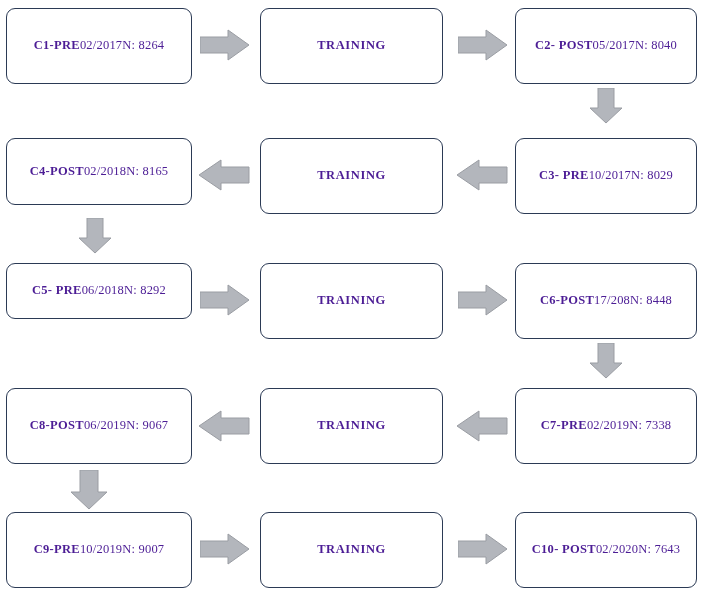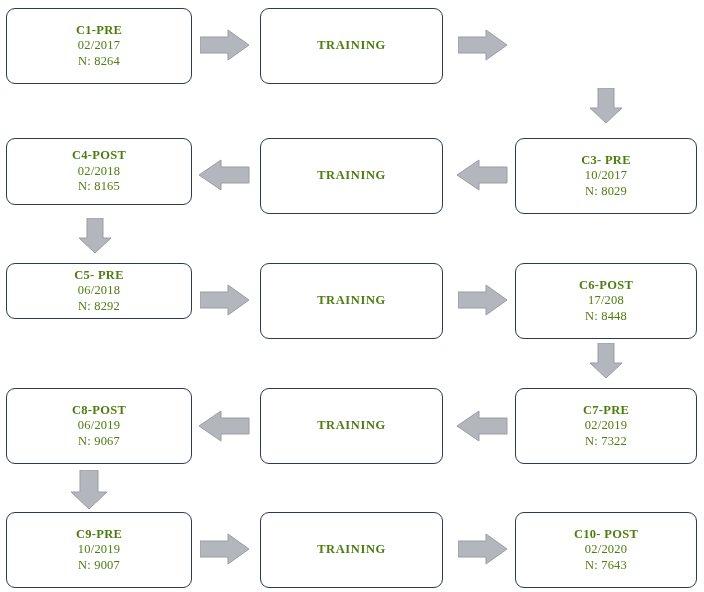--- a/index.html
+++ b/index.html
@@ -17,25 +17,25 @@
   }
 
   
   .node {
     position: absolute;
     box-sizing: border-box;
     border: 1.5px solid #2b3a55;
     border-radius: 9px;
     background: #ffffff;
     display: flex;
-    flex-direction: column;
+    flex-direction: row;
     align-items: center;
     justify-content: center;
     text-align: center;
-    color: #4d7c0f;
+    color: #4c1d95;
   }
   .node .line {
     font-size: 12.5px;
     line-height: 15.5px;
     letter-spacing: 0.2px;
     white-space: nowrap;
   }
   .node .line.title {
     font-weight: bold;
     letter-spacing: 0.3px;
@@ -72,20 +72,25 @@
   <div class="node training" style="left:260px; top:8px; width:183px; height:76px;">
     <div class="line title">TRAINING</div>
   </div>
 
   <div class="arrow" style="left:458px; top:29px;">
     <svg width="50" height="32" viewBox="0 0 50 32" aria-hidden="true">
       <polygon points="0,8 28,8 28,1 49,16 28,31 28,24 0,24" fill="#b3b6bc" stroke="#9a9da3" stroke-width="1"></polygon>
     </svg>
   </div>
 
+  <div class="node" style="left:515px; top:8px; width:182px; height:76px;">
+    <div class="line title">C2- POST</div>
+    <div class="line">05/2017</div>
+    <div class="line">N: 8040</div>
+  </div>
 
   <div class="arrow" style="left:589px; top:88px;">
     <svg width="34" height="36" viewBox="0 0 34 36" aria-hidden="true">
       <polygon points="9,0 25,0 25,20 33,20 17,35 1,20 9,20" fill="#b3b6bc" stroke="#9a9da3" stroke-width="1"></polygon>
     </svg>
   </div>
 
   <div class="node" style="left:6px; top:138px; width:186px; height:67px;">
     <div class="line title">C4-POST</div>
     <div class="line">02/2018</div>
@@ -172,21 +177,21 @@
 
   <div class="arrow" style="left:456px; top:409px;">
     <svg width="52" height="34" viewBox="0 0 52 34" aria-hidden="true">
       <polygon points="51,9 23,9 23,2 1,17 23,32 23,25 51,25" fill="#b3b6bc" stroke="#9a9da3" stroke-width="1"></polygon>
     </svg>
   </div>
 
   <div class="node" style="left:515px; top:388px; width:182px; height:76px;">
     <div class="line title">C7-PRE</div>
     <div class="line">02/2019</div>
-    <div class="line">N: 7322</div>
+    <div class="line">N: 7338</div>
   </div>
 
   <div class="arrow" style="left:70px; top:470px;">
     <svg width="38" height="40" viewBox="0 0 38 40" aria-hidden="true">
       <polygon points="10,0 28,0 28,22 37,22 19,39 1,22 10,22" fill="#b3b6bc" stroke="#9a9da3" stroke-width="1"></polygon>
     </svg>
   </div>
 
   <div class="node" style="left:6px; top:512px; width:186px; height:76px;">
     <div class="line title">C9-PRE</div>

